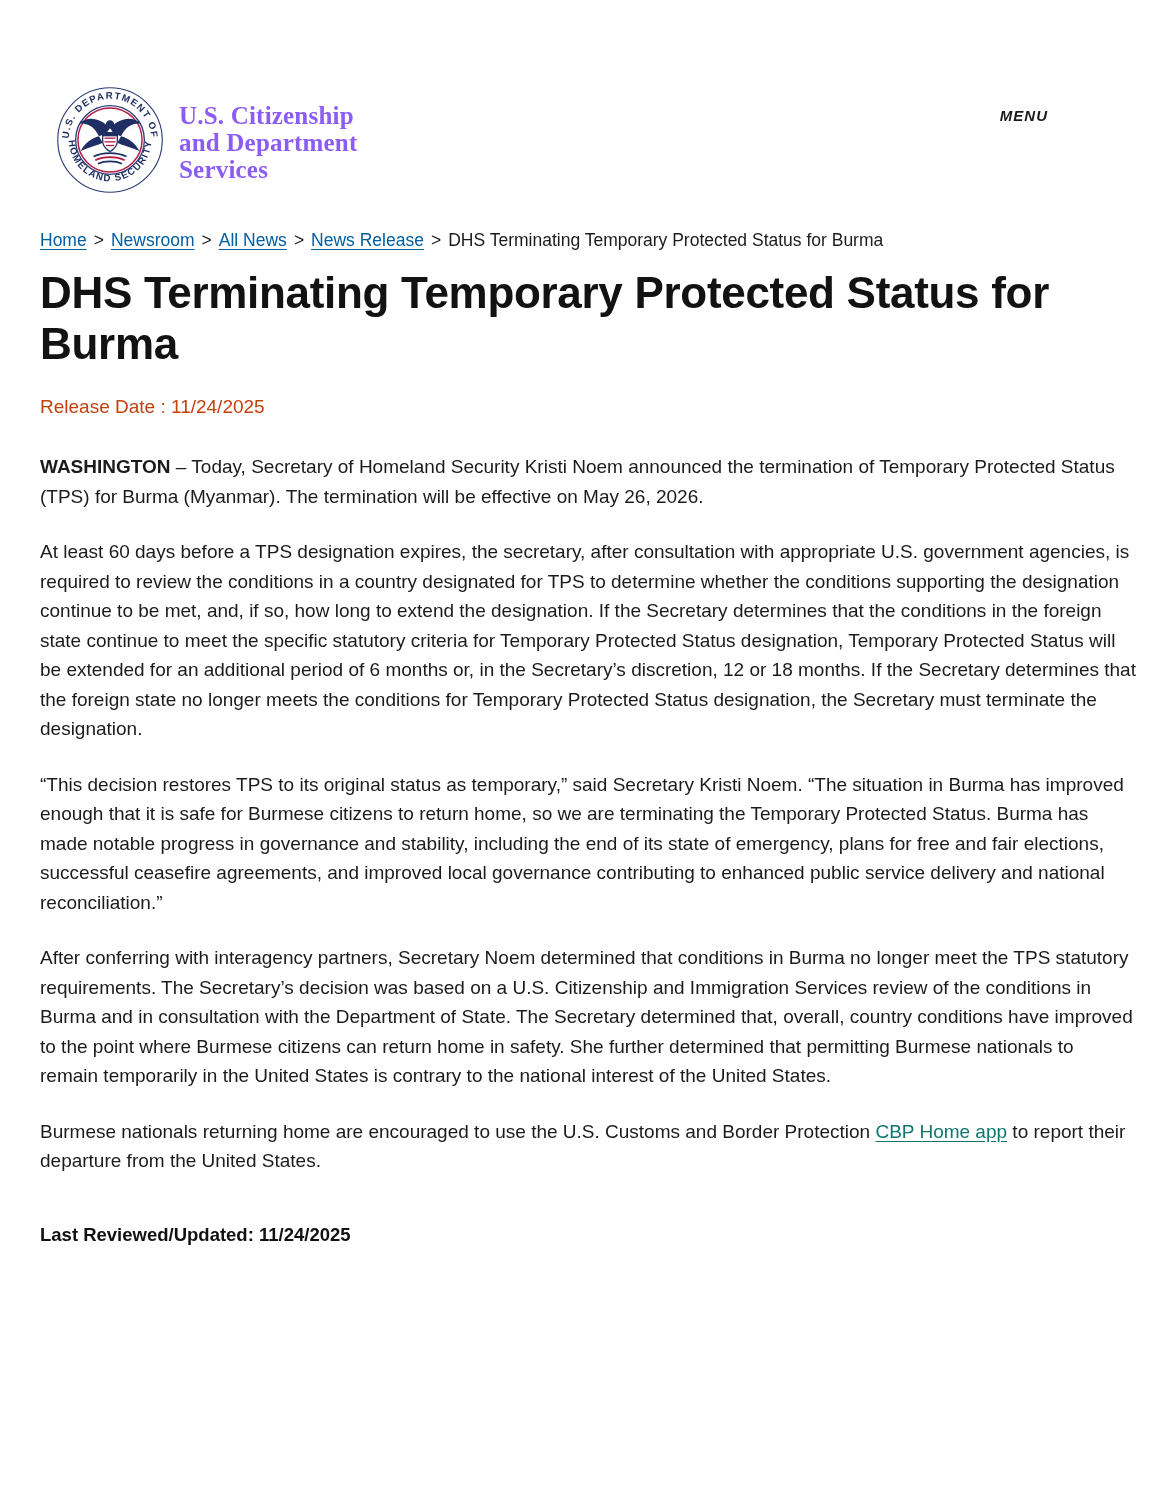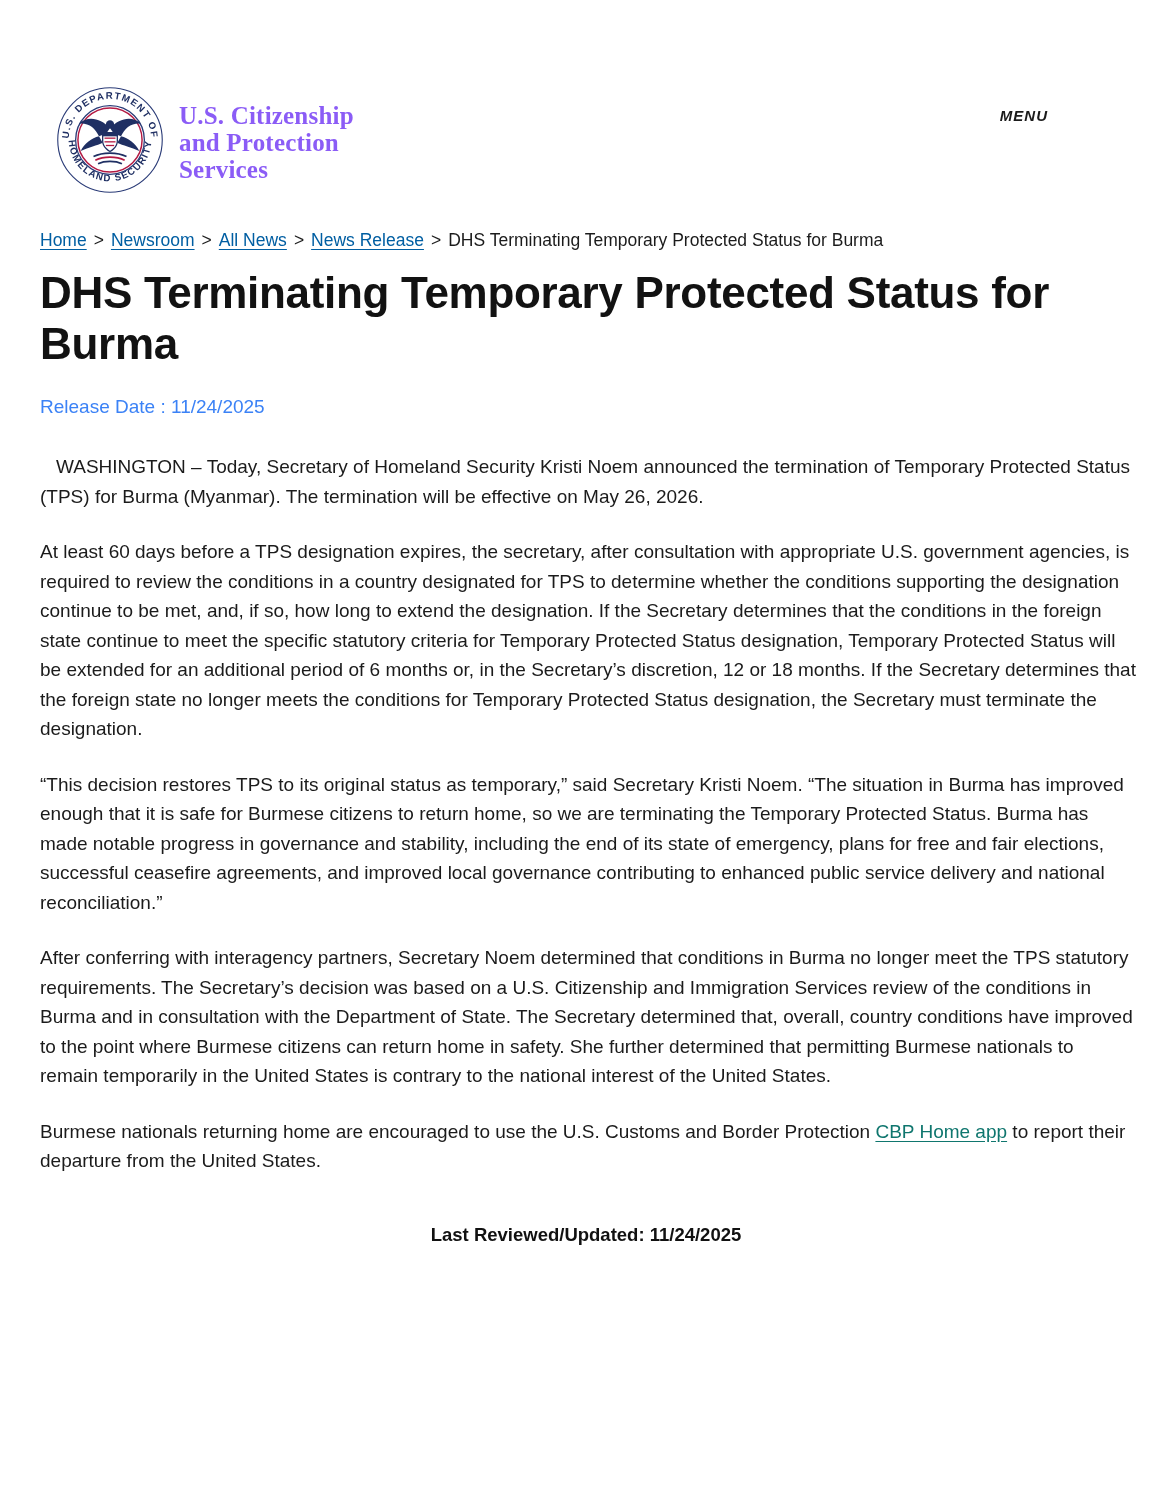--- a/index.html
+++ b/index.html
@@ -84,50 +84,50 @@
     line-height: 1.18;
     font-weight: 700;
     color: #121212;
     letter-spacing: -0.3px;
     max-width: 1030px;
     margin-bottom: 26px;
   }
 
   .release-date {
     font-size: 19px;
-    color: #3b82f6;
+    color: #c2410c;
     margin-bottom: 34px;
   }
 
   .article-subtitle {
     font-style: italic;
     font-size: 19.5px;
     text-align: center;
     color: #141414;
     margin-bottom: 34px;
   }
 
   .article-body p {
     font-size: 19px;
     line-height: 29.5px;
     color: #1b1b1b;
     margin-bottom: 26px;
     max-width: 1096px;
   }
-  .article-body .lead-in { font-weight: 400; margin-left: 16px; }
+  .article-body .lead-in { font-weight: 700; }
   .article-body a {
     color: #0f766e;
     text-decoration: underline;
     text-underline-offset: 3px;
     cursor: pointer;
   }
 
   .last-reviewed {
     margin-top: 48px;
-    text-align: center;
+    text-align: left;
     font-size: 18.5px;
     font-weight: 700;
     color: #111;
     padding-right: 4px;
   }
 </style>
 </head>
 <body>
 
 <header class="site-header">
@@ -162,21 +162,21 @@
         <path d="M55.5 66 h9"></path>
       </g>
       <g fill="none" stroke-width="1.8">
         <path d="M42 78 C52 73 68 73 78 78" stroke="#1f2f63"></path>
         <path d="M44 82 C53 77.5 67 77.5 76 82" stroke="#b31942"></path>
         <path d="M47 86 C54 82.5 66 82.5 73 86" stroke="#1f2f63"></path>
       </g>
     </svg>
     <div class="wordmark">
       <div>U.S. Citizenship</div>
-      <div>and Protection</div>
+      <div>and Department</div>
       <div>Services</div>
     </div>
   </a>
   <button class="menu-button">MENU</button>
 </header>
 
 <main class="page-main">
 
   <nav class="breadcrumb">
     <a>Home</a><span class="crumb-sep">&gt;</span><a>Newsroom</a><span class="crumb-sep">&gt;</span><a>All News</a><span class="crumb-sep">&gt;</span><a>News Release</a><span class="crumb-sep">&gt;</span><span class="crumb-current">DHS Terminating Temporary Protected Status for Burma</span>

